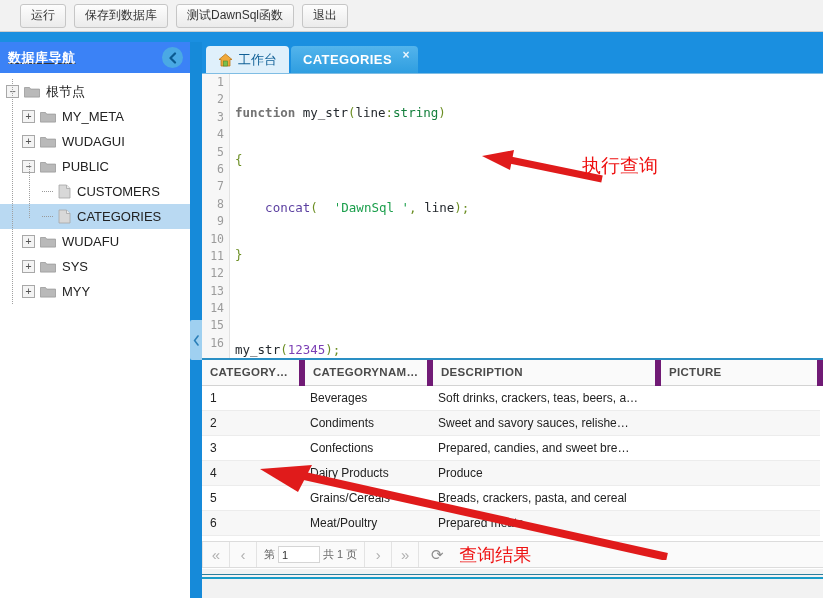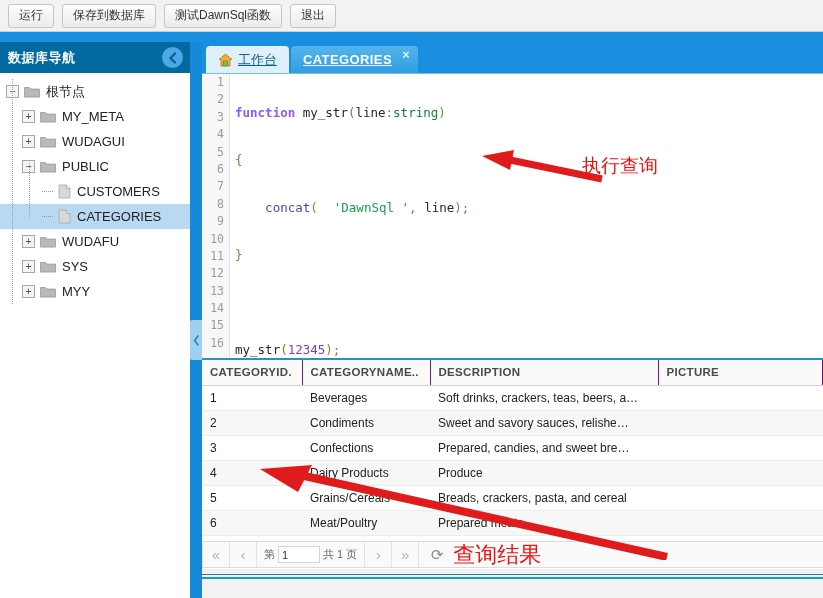--- a/index.html
+++ b/index.html
@@ -16,35 +16,35 @@
     background:#f2f2f2;border-bottom:1px solid #cfcfcf;
     display:flex;align-items:center;box-sizing:border-box;
   }
   .tb-btn{
     height:22px;margin-left:8px;padding:0 10px;
     display:flex;align-items:center;justify-content:center;
     background:linear-gradient(#fdfdfd,#ebebeb);
     border:1px solid #c6c6c6;border-radius:3px;
     font-size:12px;color:#333;cursor:pointer;white-space:nowrap;
   }
-  .tb-btn:first-child{margin-left:8px;}
+  .tb-btn:first-child{margin-left:20px;}
 
   
   .topband{
     position:absolute;left:0;top:32px;width:823px;height:10px;background:#1a8fe0;
   }
 
   
   .sidebar{
     position:absolute;left:0;top:42px;width:190px;height:556px;background:#fff;
     box-sizing:border-box;
   }
   .sb-header{
-    height:31px;background:#0369a1;display:flex;align-items:center;
-    padding:0 6px 0 8px;box-sizing:border-box;position:relative;
+    height:31px;background:#3b82f6;display:flex;align-items:center;
+    padding:0 6px 0 8px;box-sizing:border-box;position:relative;text-decoration:underline;
   }
   .sb-title{color:#fff;font-weight:bold;font-size:13px;letter-spacing:.5px;}
   .sb-collapse{
     position:absolute;right:7px;top:5px;width:21px;height:21px;border-radius:50%;
     background:#4aa9e4;display:flex;align-items:center;justify-content:center;cursor:pointer;
   }
   .sb-collapse svg{display:block;}
 
   .tree{padding:6px 0 0 0;font-size:13px;color:#222;position:relative;}
   .node{display:flex;align-items:center;height:25px;padding-left:6px;cursor:pointer;white-space:nowrap;}
@@ -79,21 +79,21 @@
     position:absolute;left:202px;top:42px;width:621px;height:556px;background:#fff;overflow:hidden;
   }
 
   
   .tabbar{
     height:31px;background:#1a8fe0;display:flex;align-items:flex-end;padding-left:4px;box-sizing:border-box;
     position:relative;
   }
   .tab{
     height:27px;display:flex;align-items:center;padding:0 12px;margin-right:2px;
-    border-radius:4px 4px 0 0;font-size:13px;cursor:pointer;white-space:nowrap;position:relative;text-decoration:underline;
+    border-radius:4px 4px 0 0;font-size:13px;cursor:pointer;white-space:nowrap;position:relative;
   }
   .tab.inactive{background:#dff0fb;color:#0f5f96;}
   .tab.active{
     background:linear-gradient(#53b4ec,#2f9ee0);color:#fff;font-weight:bold;letter-spacing:.4px;
     padding-right:26px;
   }
   .home-ic{width:15px;height:14px;margin-right:5px;flex:0 0 auto;}
   .tab-close{
     position:absolute;right:8px;top:3px;color:#eaf5fd;font-size:12px;line-height:12px;cursor:pointer;
   }
@@ -111,38 +111,38 @@
   .gline{
     height:17.4px;line-height:17.4px;text-align:right;padding-right:5px;
     font-family:"DejaVu Sans Mono","Liberation Mono",monospace;font-size:11.5px;color:#9b9b9b;
   }
   .code{
     position:absolute;left:29px;top:0;right:0;height:100%;
     font-family:"DejaVu Sans Mono","Liberation Mono",monospace;font-size:12.5px;
     white-space:pre;color:#24292e;
   }
   .cline{height:17.4px;line-height:17.4px;padding-left:4px;}
-  .k{color:#8b5cf6;font-weight:bold;}
+  .k{color:#737373;font-weight:bold;}
   .s{color:#1a9e4b;margin-left:16px;}
   .n{color:#7b3fb5;margin-top:40px;}
   .p{color:#6b8e23;}
   .t{color:#15803d;}
   .f{color:#5b3fa0;}
   .id{color:#24292e;}
 
   
   .anno{position:absolute;color:#ee1111;font-size:19px;font-weight:normal;white-space:nowrap;
         font-family:"DejaVu Sans","Liberation Sans",sans-serif;}
   .arrowsvg{position:absolute;pointer-events:none;}
 
   
   .results{position:relative;height:241px;background:#fff;overflow:hidden;}
   .rtable{width:100%;border-collapse:collapse;table-layout:fixed;}
   .rtable th{
-    background:#fafafa;border-bottom:1px solid #d3d3d3;border-right:1px solid #701a75;
+    background:#fafafa;border-bottom:1px solid #d3d3d3;border-right:6px solid #701a75;
     text-align:left;padding:6px 8px;font-size:11.5px;color:#4a4a4a;font-weight:bold;
     letter-spacing:.3px;overflow:hidden;white-space:nowrap;text-overflow:ellipsis;height:25px;box-sizing:border-box;
   }
   .rtable td{
     border-bottom:1px solid #ececec;padding:5px 8px;font-size:12px;color:#222;height:25px;
     box-sizing:border-box;overflow:hidden;white-space:nowrap;text-overflow:ellipsis;
   }
   .rtable tr.alt td{background:#f7f7f7;}
   .col-id{width:100px;}
   .col-name{width:128px;}
@@ -441,21 +441,21 @@
         <div class="pbtn">«</div>
         <div class="pbtn">‹</div>
         <div class="pgroup">
           <span class="plabel">第</span>
           <input class="pinput" type="text" value="1" style="">
           <span class="plabel">共 1 页</span>
         </div>
         <div class="pbtn">›</div>
         <div class="pbtn">»</div>
         <div class="refresh">⟳</div>
-        <div class="anno" style="position:relative;left:4px;top:0;font-size:22px;">查询结果</div>
+        <div class="anno" style="position:relative;left:10px;top:0;font-size:18px;">查询结果</div>
       </div>
 
       <div class="botstrip"></div>
       <div class="botline1"></div>
       <div class="botline2"></div>
 
       <svg class="arrowsvg" style="left:50px;top:105px;width:420px;height:95px;" viewBox="0 0 420 95">
         <path d="M415 92 L48 10" stroke="#e01b1b" stroke-width="8" stroke-linecap="butt"></path>
         <path d="M8 4 L60 0 L46 27 Z" fill="#e01b1b"></path>
       </svg>

